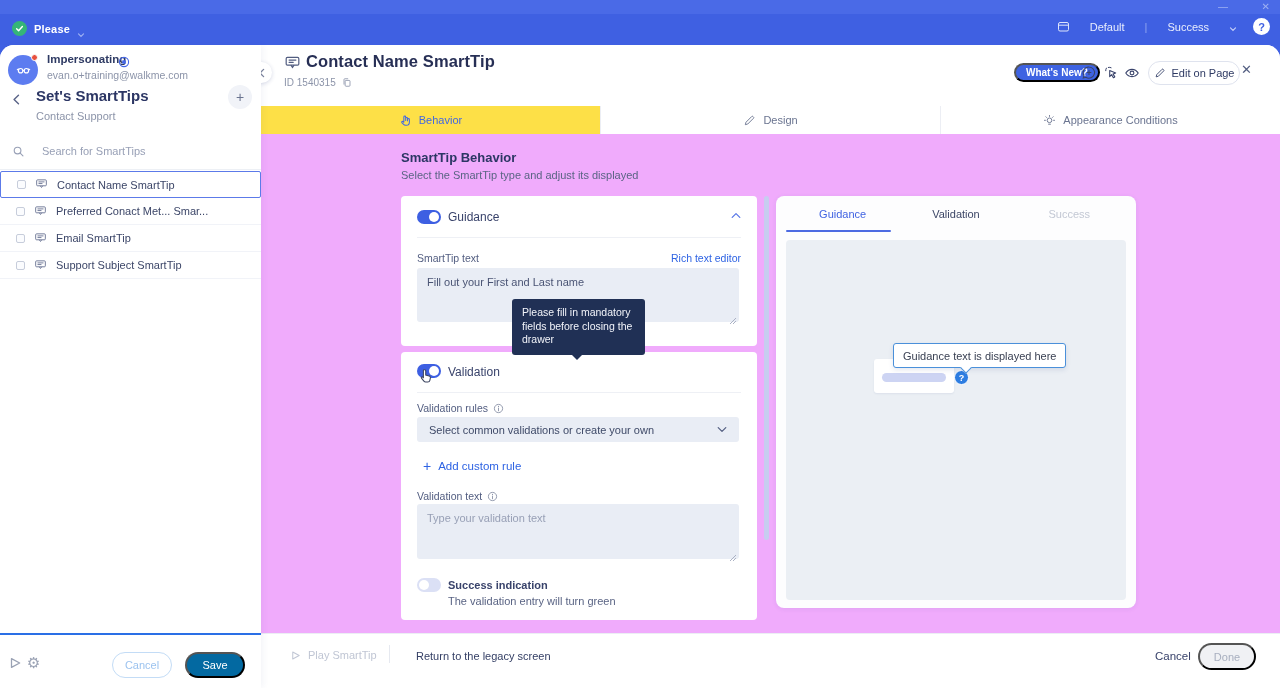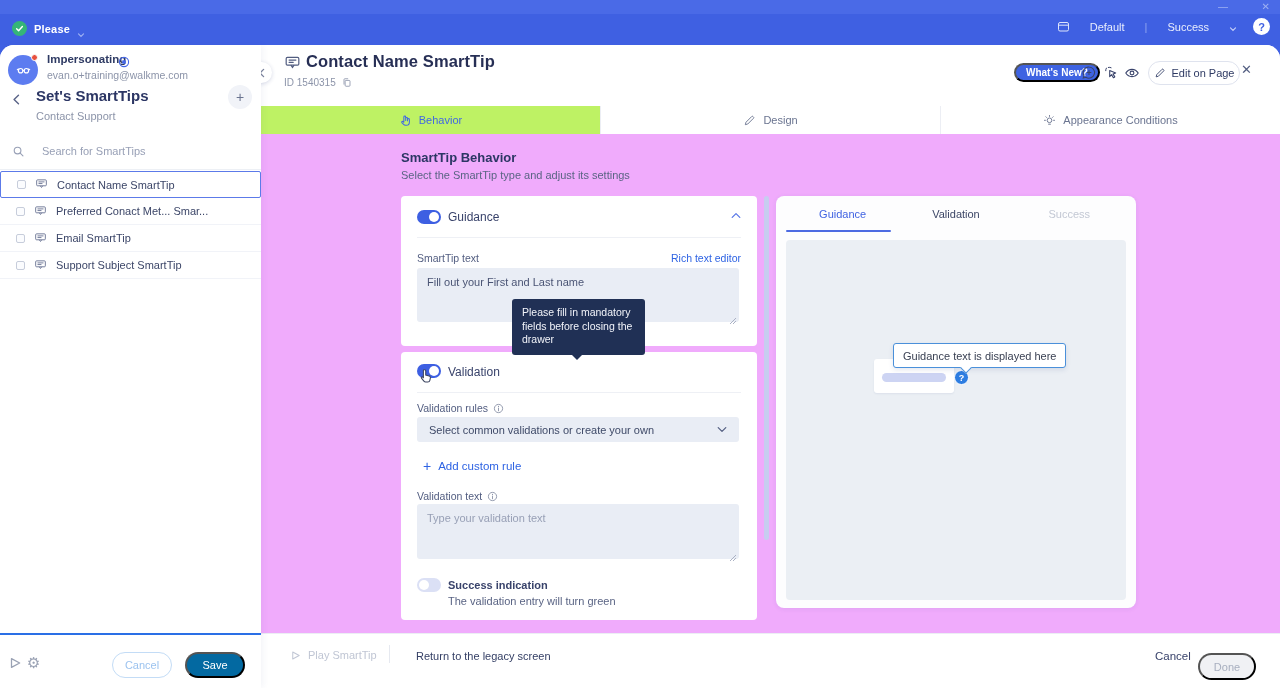--- a/index.html
+++ b/index.html
@@ -61,21 +61,21 @@
   .hico { position:absolute; top:20px; color:#39436b; display:flex; }
   .hico.cplus { left:820px; }
   .hico.ccursor { left:842px; }
   .hico.ceye { left:863px; }
   .edit-btn { position:absolute; left:887px; top:16px; width:92px; height:24px; border:1px solid #dfe3ee; border-radius:13px; background:#fff; color:#2e3a63; font-size:11px; display:flex; align-items:center; justify-content:center; gap:6px; }
   .close-x { position:absolute; left:980px; top:17px; font-size:13px; color:#525d80; }
 
   .tabbar { position:absolute; left:0; top:61px; width:1019px; height:28px; display:flex; background:#fff; }
   .tab { flex:1; display:flex; align-items:center; justify-content:center; gap:7px; font-size:11px; color:#6a7490; border-right:1px solid #eceef4; }
   .tab:last-child { border-right:0; }
-  .tab.active { background:#bef264; color:#4167e4; }
+  .tab.active { background:#fde047; color:#4167e4; }
   .tab .ticon { display:flex; }
 
   .content { position:absolute; left:0; top:89px; width:1019px; height:593px; background:#f0abfc; }
   .bh-title { position:absolute; left:140px; top:16px; font-size:13px; font-weight:bold; color:#2c3664; }
   .bh-sub { position:absolute; left:140px; top:35px; font-size:11px; color:#5a6484; }
 
   .card { position:absolute; left:140px; width:356px; background:#fff; border-radius:4px; }
   .card1 { top:62px; height:150px; }
   .card2 { top:218px; height:268px; }
   .toggle { position:absolute; width:24px; height:14px; border-radius:7px; }
@@ -118,21 +118,21 @@
   .pv-badge { position:absolute; left:178px; top:174px; width:15px; height:15px; border-radius:50%; background:#2d7de1; border:1.5px solid #fff; color:#fff; font-size:9px; font-weight:bold; display:flex; align-items:center; justify-content:center; }
   .pv-tip { position:absolute; left:117px; top:147px; height:25px; padding:0 9px; background:#fff; border:1px solid #4a90da; border-radius:3px; box-shadow:0 2px 5px rgba(44,62,128,.12); font-size:11px; color:#3a4153; display:flex; align-items:center; white-space:nowrap; z-index:3; }
   .pv-tip-arrow { position:absolute; left:68px; bottom:-4.5px; width:8px; height:8px; background:#fff; border-right:1px solid #4a90da; border-bottom:1px solid #4a90da; transform:rotate(45deg); }
 
   
   .mfooter { position:absolute; left:0; bottom:0; width:1019px; height:55px; background:#fff; border-top:1px solid #eceef4; }
   .play-st { position:absolute; left:29px; top:15px; display:flex; align-items:center; gap:7px; font-size:11px; color:#c0c6d4; }
   .mf-sep { position:absolute; left:128px; top:11px; width:1px; height:18px; background:#e6e9f0; }
   .legacy { position:absolute; left:155px; top:16px; font-size:11px; color:#333e64; }
   .mf-cancel { position:absolute; left:894px; top:16px; font-size:11.5px; color:#39436b; }
-  .btn-done { position:absolute; left:937px; top:19px; width:58px; height:27px; border-radius:14px; background:#f0f1f4; color:#a8afbf; font-size:11px; display:flex; align-items:center; justify-content:center; }
+  .btn-done { position:absolute; left:937px; top:9px; width:58px; height:27px; border-radius:14px; background:#f0f1f4; color:#a8afbf; font-size:11px; display:flex; align-items:center; justify-content:center; }
 
   .clickable { cursor:pointer; }
 </style>
 </head>
 <body>
 
 <div class="frame">
 
   <div class="titlebar">
     <span class="winbtn min clickable">—</span>
@@ -346,21 +346,21 @@
               <circle cx="7" cy="6.8" r="2.5" fill="none" stroke="currentColor"></circle>
               <path d="M7 1.6v1M12.4 6.8h-1M2.6 6.8h-1M10.9 3l-.7.7M3.8 3.7L3.1 3M6 11h2" stroke="currentColor" stroke-linecap="round"></path>
             </svg>
         </span>
         <span>Appearance Conditions</span>
       </div>
     </div>
 
     <div class="content">
       <h2 class="bh-title">SmartTip Behavior</h2>
-      <div class="bh-sub">Select the SmartTip type and adjust its settings</div>
+      <div class="bh-sub">Select the SmartTip type and adjust its displayed</div>
 
       <section class="card card1">
         <div class="toggle on clickable" style="left:16px; top:14px;">
             <span class="knob"></span>
           </div>
         <span class="tgl-label" style="position:absolute; left:47px; top:14px;">Guidance</span>
         <span class="clickable" style="position:absolute; right:16px; top:16px; color:#5b79e8; display:flex;">
           <svg width="10" height="7" viewBox="0 0 10 7">
               <path d="M1.2 5.4L5 1.6l3.8 3.8" fill="none" stroke="currentColor" stroke-width="1.3" stroke-linecap="round" stroke-linejoin="round"></path>
             </svg>

